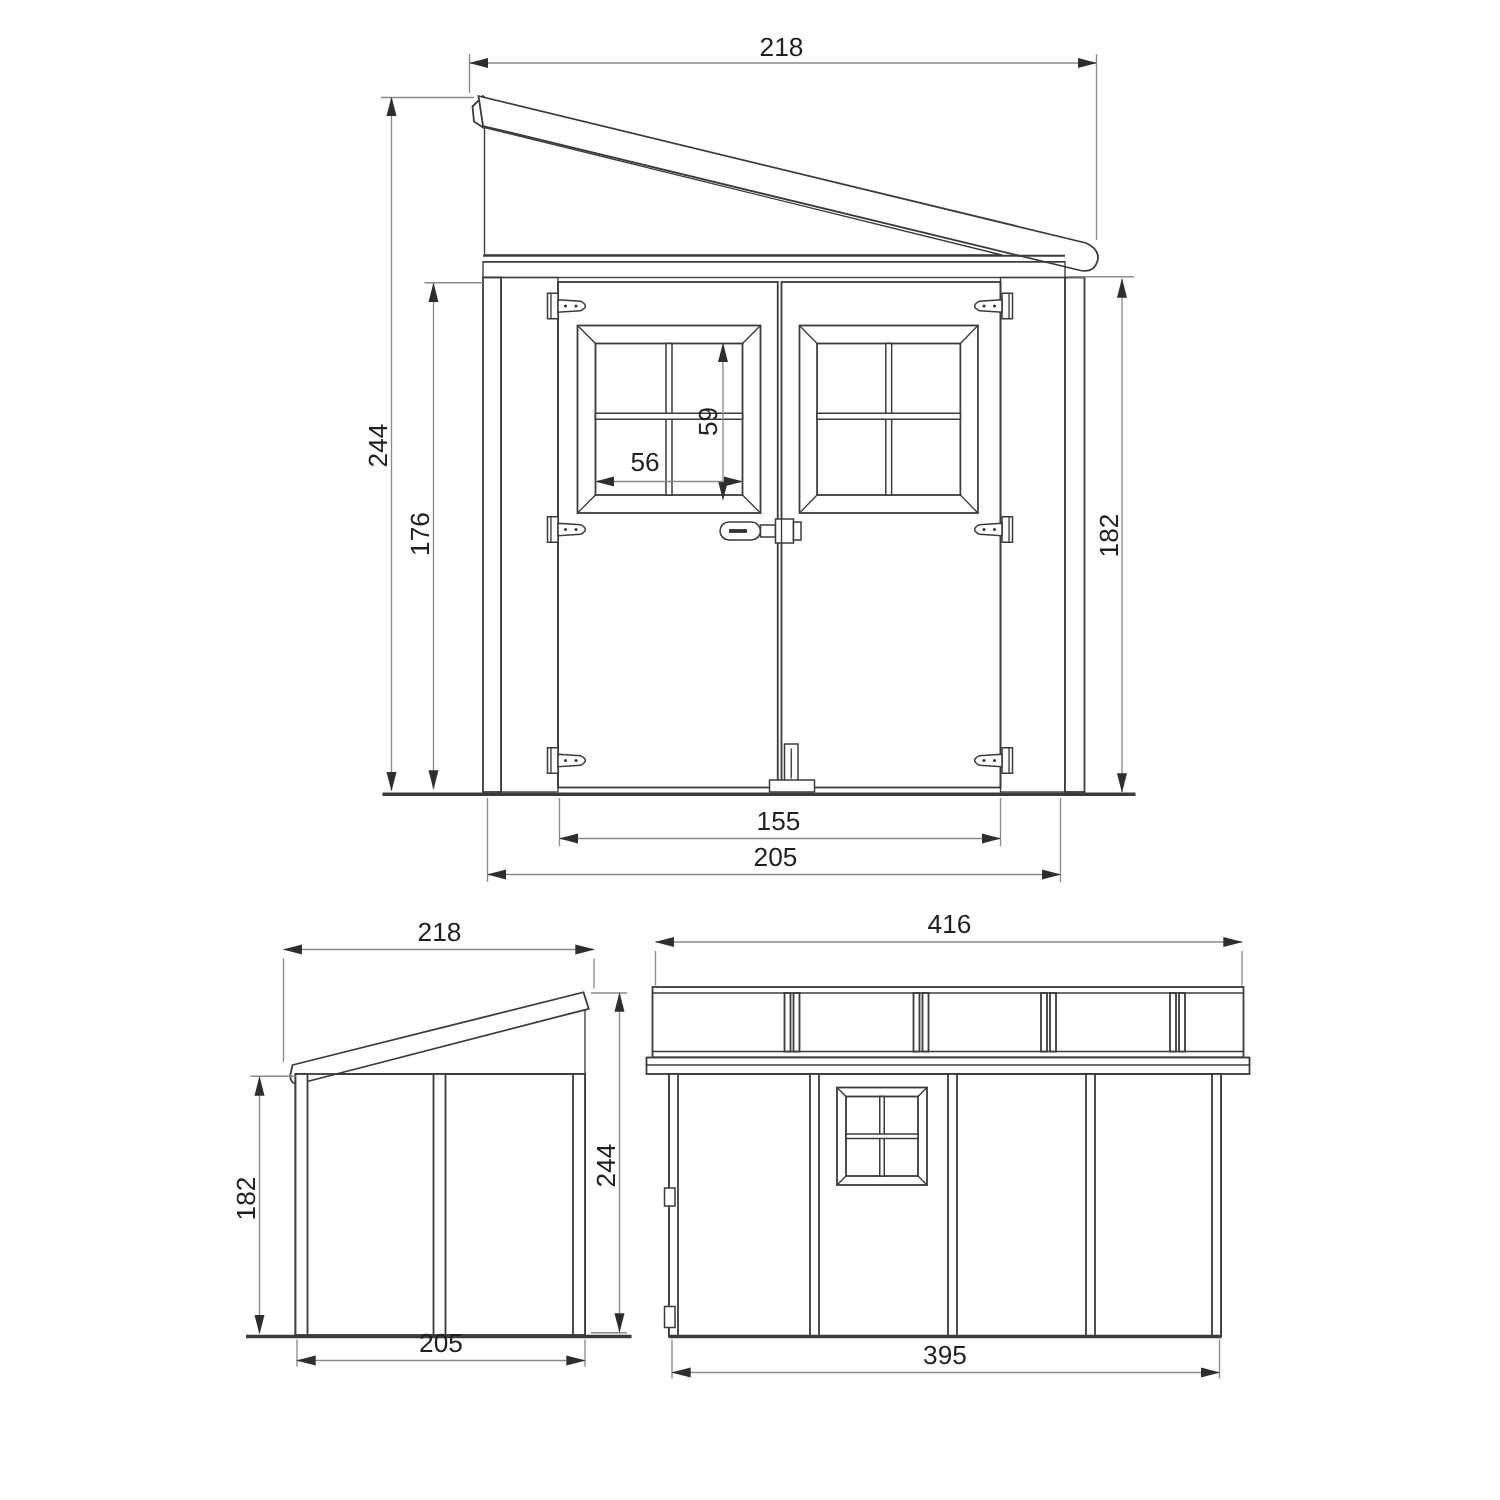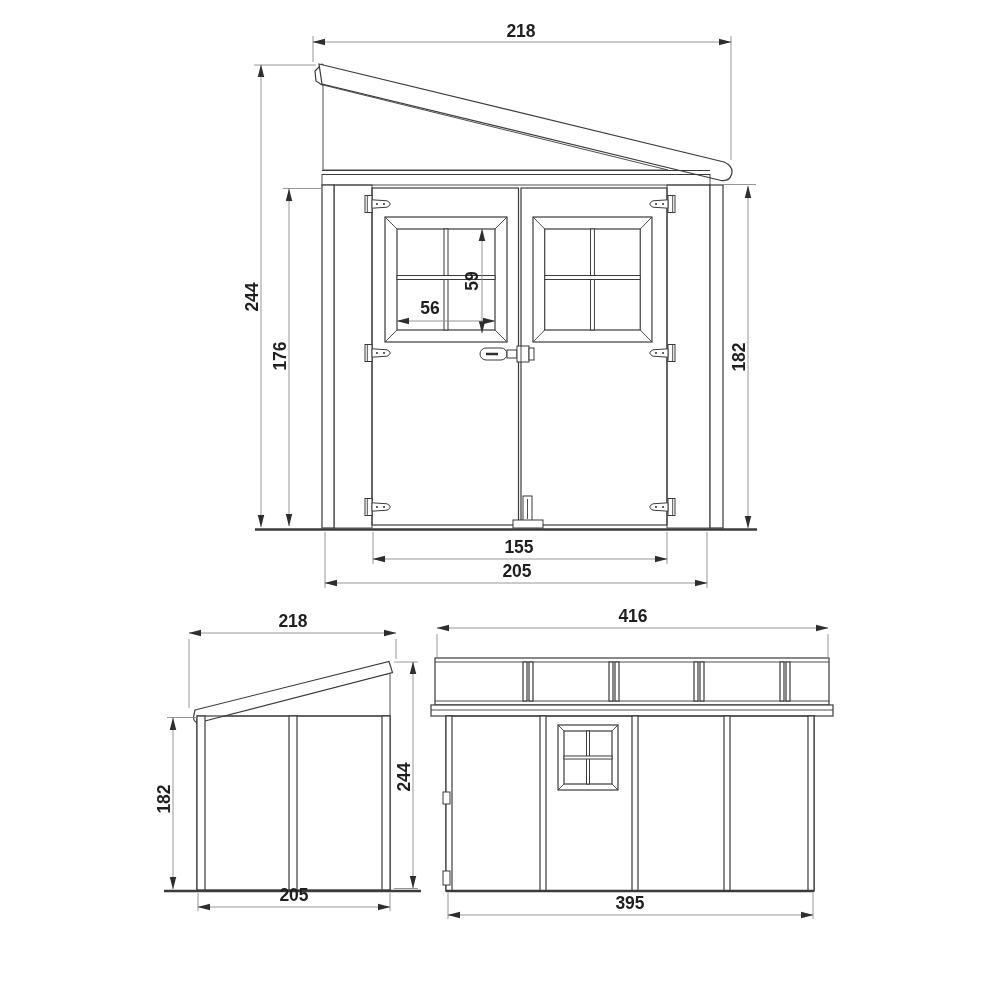--- a/index.html
+++ b/index.html
@@ -1,17 +1,17 @@
 <!DOCTYPE html>
 <html style="--background: #ffffff; --object-line: #3b3b3b; --dim-line: #8a8a8a; --arrow: #2e2e2e; --text: #1f1f1f; --shade-light: #c8c8c8; --shade-dark: #b0b0b0;"><head>
 <meta charset="utf-8">
 <style>
   html,body{margin:0;padding:0;background:var(--background,#fff);}
   .stage{position:relative;width:1000px;height:1000px;background:var(--background,#fff);
-         font-family:"Liberation Sans", sans-serif;font-weight:bold;}
+         font-family:"Liberation Sans", sans-serif;}
   svg{display:block}
   .obj{stroke:var(--object-line,#3b3b3b);stroke-width:1.2;fill:none}
   .obj-thin{stroke:var(--object-line,#3b3b3b);stroke-width:0.9;fill:none}
   .obj-fill{stroke:var(--object-line,#3b3b3b);stroke-width:1.2;fill:#ffffff}
   .ground{stroke:var(--object-line,#3b3b3b);stroke-width:2.4;fill:none}
   .dimline{stroke:var(--dim-line,#8a8a8a);stroke-width:0.9;fill:none}
   .extline{stroke:var(--dim-line,#9a9a9a);stroke-width:0.9;fill:none}
   .arrowhead{fill:var(--arrow,#2e2e2e)}
   .dimtext{font-family:"Liberation Sans",sans-serif;font-size:17.5px;fill:var(--text,#1f1f1f)}
   .shade-a{fill:var(--shade-light,#c8c8c8)}

